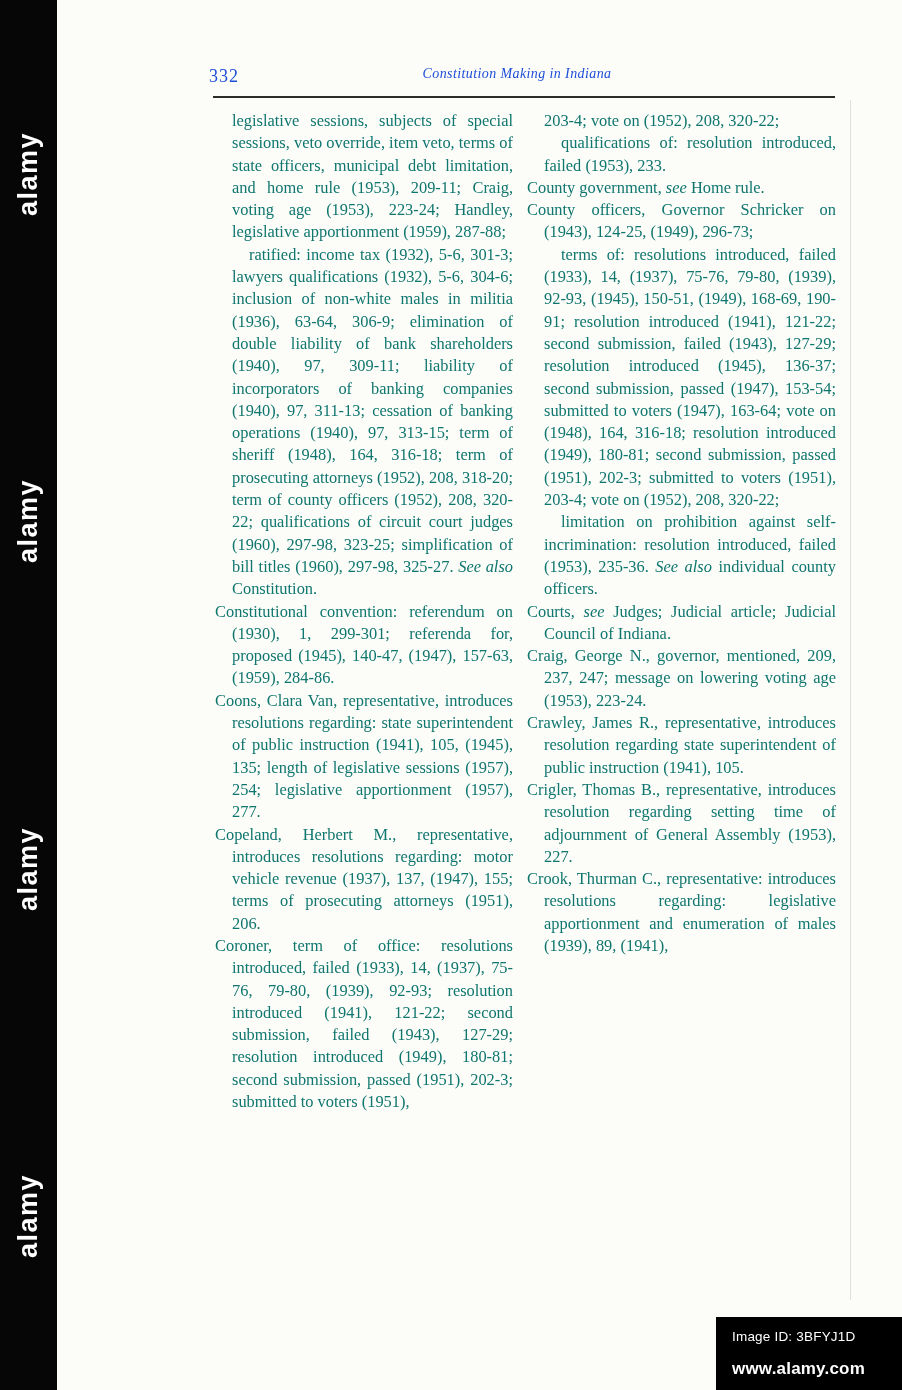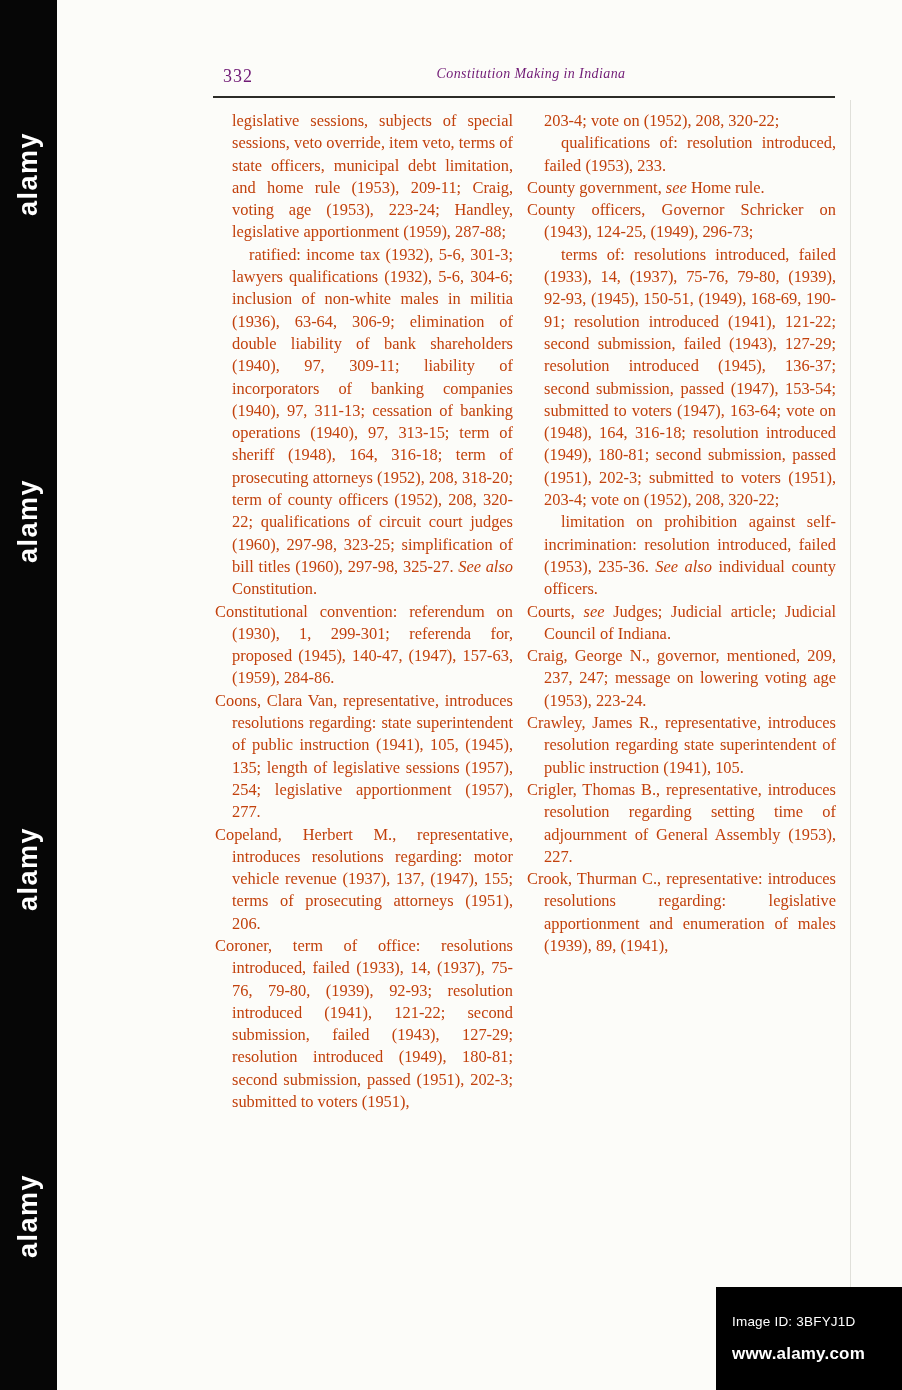--- a/index.html
+++ b/index.html
@@ -27,22 +27,22 @@
     transform:rotate(180deg);
     color:#ffffff;
     font-family:"Liberation Sans", sans-serif;
     font-weight:700;
     font-size:27px;
     letter-spacing:1.5px;
     user-select:none;
   }
   
   .header {
-    position:absolute; left:164px; top:66px; width:620px; height:26px;
-    color:#701a75;
+    position:absolute; left:150px; top:66px; width:620px; height:26px;
+    color:#1d4ed8;
   }
   .pagenum {
     position:absolute; left:2px; top:0;
     font-size:18px; letter-spacing:1px;
   }
   .running-title {
     display:block; width:100%; text-align:center;
     font-style:italic; font-size:14px; letter-spacing:0.4px;
   }
   .rule {
@@ -50,34 +50,34 @@
     background:#2c2c28;
   }
   .page-edge {
     position:absolute; left:793px; top:100px; width:1px; height:1200px;
     background:#e0e0da;
   }
   
   .col {
     position:absolute; top:110px;
     font-size:16.4px; line-height:22.3px;
-    color:#c2410c;
+    color:#0f766e;
     text-align:justify;
   }
   .col-left  { left:158px; width:298px; }
   .col-right { left:470px; width:309px; }
   .para { margin:0; text-align:justify; }
   .para.entry        { padding-left:17px; text-indent:-17px; }
   .para.continuation { padding-left:17px; text-indent:0; }
   .para.subentry     { padding-left:17px; text-indent:17px; }
   .it { font-style:italic; }
   
   .alamy-box {
     position:absolute; right:0; bottom:0;
-    width:186px; height:103px;
+    width:186px; height:73px;
     background:#000000; color:#ffffff;
     font-family:"Liberation Sans", sans-serif;
     display:flex; flex-direction:column; justify-content:center;
     padding-left:16px; box-sizing:border-box;
     z-index:6;
   }
   .img-id { font-size:13.5px; letter-spacing:0.2px; }
   .site   { font-size:17px; font-weight:700; margin-top:15px; letter-spacing:0.2px; }
 </style>
 </head>

